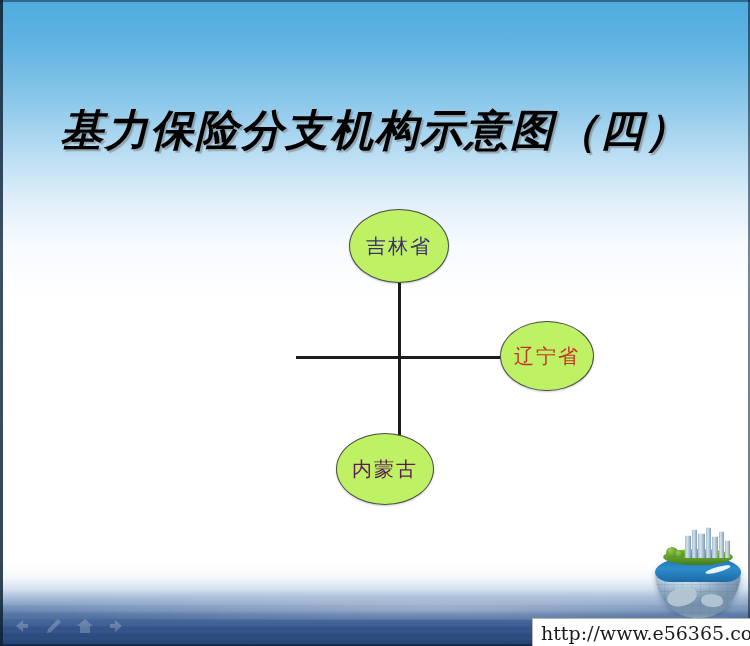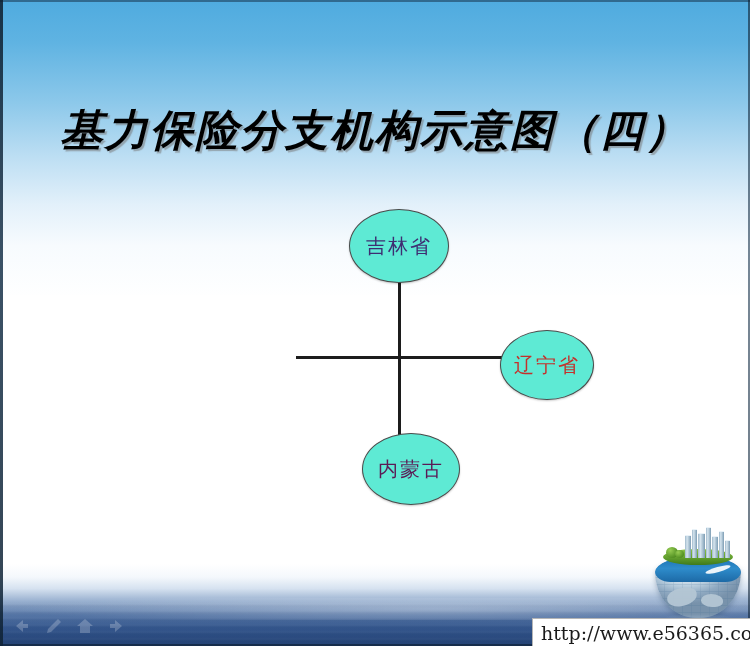--- a/index.html
+++ b/index.html
@@ -144,21 +144,21 @@
   .connector {
     position: absolute;
     background: #1c1c1c;
   }
   .conn-v { width: 3px; }
   .conn-h { height: 3px; }
 
   .node {
     position: absolute;
     border-radius: 50%;
-    background: #5eead4;
+    background: #bef264;
     border: 1px solid #4a4a4a;
     box-sizing: border-box;
     display: flex;
     align-items: center;
     justify-content: center;
     box-shadow: 0 1px 2px rgba(0,0,0,0.22);
   }
   .node-label {
     font-family: "DejaVu Serif", "Liberation Serif", serif;
     font-size: 20px;
@@ -315,25 +315,25 @@
     <div class="connector conn-v" style="left:398px; top:355px; height:80px;"></div>
     <div class="connector conn-h" style="left:296px; top:356px; width:104px;"></div>
     <div class="connector conn-h" style="left:398px; top:356px; width:104px;"></div>
 
     <div class="node node-top" style="left:349px; top:209px; width:100px; height:74px;">
       <span class="node-label" style="color:#3E2E72;">吉林省</span>
     </div>
 
 
 
-    <div class="node node-right" style="left:500px; top:330px; width:94px; height:70px;justify-content:center;">
+    <div class="node node-right" style="left:500px; top:321px; width:94px; height:70px;justify-content:center;">
       <span class="node-label" style="color:#C4302B;">辽宁省</span>
     </div>
 
-    <div class="node node-bottom" style="left:362px; top:433px; width:98px; height:72px;justify-content:center;">
+    <div class="node node-bottom" style="left:336px; top:433px; width:98px; height:72px;justify-content:center;">
       <span class="node-label" style="color:#5B1A55;">内蒙古</span>
     </div>
   </div>
 
   <div class="logo-globe">
     <div class="globe-sphere">
       <div class="globe-grid"></div>
       <div class="globe-land l1"></div>
       <div class="globe-land l2"></div>
       <div class="globe-water"></div>

